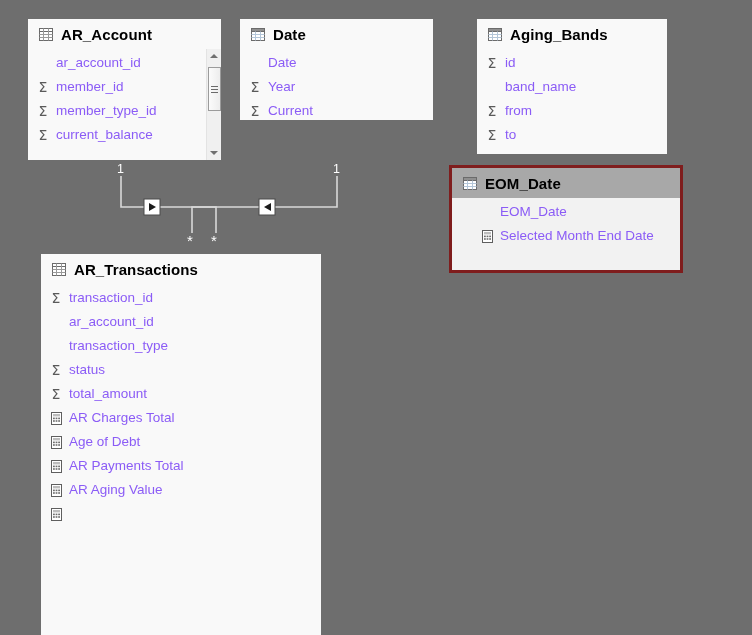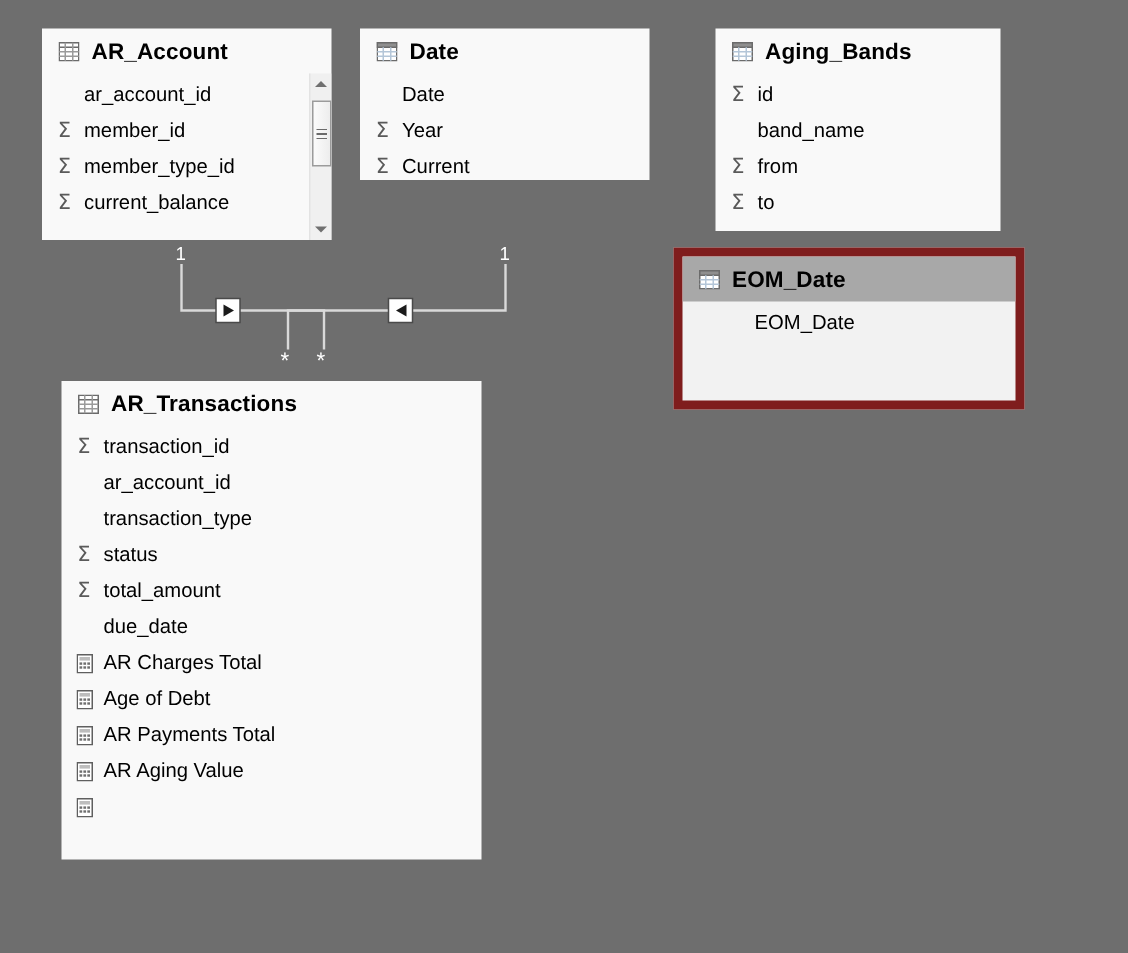--- a/index.html
+++ b/index.html
@@ -22,21 +22,21 @@
   }
 
   
   .table-card {
     position: absolute;
     background: #f9f9f9;
     box-sizing: border-box;
     overflow: hidden;
   }
   .table-card.selected {
-    border: 6px solid #7f1d1d;
+    border: 3px solid #7f1d1d;
     background: #f2f2f2;
   }
 
   .card-header {
     display: flex;
     align-items: center;
     height: 30px;
     padding: 0 0 0 11px;
     box-sizing: border-box;
   }
@@ -85,21 +85,21 @@
   }
   .field-icon.none { visibility: hidden; }
   .sigma {
     font-family: "DejaVu Sans", sans-serif;
     font-size: 14px;
     color: #5a5a5a;
     line-height: 1;
   }
   .field-label {
     font-size: 13.5px;
-    color: #000000;
+    color: #8b5cf6;
     line-height: 1;
   }
 
   
   .vscroll {
     position: absolute;
     width: 15px;
     background: #f0f0f0;
     border-left: 1px solid #e3e3e3;
     box-sizing: border-box;
@@ -317,24 +317,39 @@
         <line x1="4.5" y1="3.5" x2="4.5" y2="12.5" stroke="#b4c6d8"></line>
         <line x1="9.5" y1="3.5" x2="9.5" y2="12.5" stroke="#b4c6d8"></line>
       </svg>
       <span class="card-title">EOM_Date</span>
     </div>
     <div class="card-body">
       <div class="field-row" style="padding-left:48px;">
         <span class="field-icon none"></span>
         <span class="field-label">EOM_Date</span>
       </div>
+      <div class="field-row" style="padding-left:48px;">
+        <span class="field-icon">
+          <svg width="11" height="13" viewBox="0 0 11 13">
+            <rect x="0.5" y="0.5" width="10" height="12" fill="#ffffff" stroke="#5f5f5f"></rect>
+            <rect x="2" y="2" width="7" height="2.4" fill="#bdbdbd"></rect>
+            <rect x="2" y="5.6" width="1.8" height="1.6" fill="#6f6f6f"></rect>
+            <rect x="4.6" y="5.6" width="1.8" height="1.6" fill="#6f6f6f"></rect>
+            <rect x="7.2" y="5.6" width="1.8" height="1.6" fill="#6f6f6f"></rect>
+            <rect x="2" y="8.2" width="1.8" height="1.6" fill="#6f6f6f"></rect>
+            <rect x="4.6" y="8.2" width="1.8" height="1.6" fill="#6f6f6f"></rect>
+            <rect x="7.2" y="8.2" width="1.8" height="1.6" fill="#6f6f6f"></rect>
+          </svg>
+        </span>
+        <span class="field-label">Selected Month End Date</span>
+      </div>
     </div>
   </div>
 
-  <div class="table-card" style="left:41px; top:254px; width:280px; height:319px;">
+  <div class="table-card" style="left:41px; top:254px; width:280px; height:382px;">
     <div class="card-header">
       <svg class="tbl-icon" viewBox="0 0 14 13">
         <rect x="0.5" y="0.5" width="13" height="12" fill="#ffffff" stroke="#6b6b6b"></rect>
         <line x1="0.5" y1="3.5" x2="13.5" y2="3.5" stroke="#6b6b6b"></line>
         <line x1="0.5" y1="6.5" x2="13.5" y2="6.5" stroke="#9a9a9a"></line>
         <line x1="0.5" y1="9.5" x2="13.5" y2="9.5" stroke="#9a9a9a"></line>
         <line x1="4.5" y1="0.5" x2="4.5" y2="12.5" stroke="#9a9a9a"></line>
         <line x1="9.5" y1="0.5" x2="9.5" y2="12.5" stroke="#9a9a9a"></line>
       </svg>
       <span class="card-title">AR_Transactions</span>
@@ -359,24 +374,20 @@
             <span class="sigma">Σ</span>
           </span>
         <span class="field-label">status</span>
       </div>
       <div class="field-row">
         <span class="field-icon">
             <span class="sigma">Σ</span>
           </span>
         <span class="field-label">total_amount</span>
       </div>
-      <div class="field-row">
-        <span class="field-icon none"></span>
-        <span class="field-label">due_date</span>
-      </div>
 
       <div class="field-row">
         <span class="field-icon">
           <svg width="11" height="13" viewBox="0 0 11 13">
             <rect x="0.5" y="0.5" width="10" height="12" fill="#ffffff" stroke="#5f5f5f"></rect>
             <rect x="2" y="2" width="7" height="2.4" fill="#bdbdbd"></rect>
             <rect x="2" y="5.6" width="1.8" height="1.6" fill="#6f6f6f"></rect>
             <rect x="4.6" y="5.6" width="1.8" height="1.6" fill="#6f6f6f"></rect>
             <rect x="7.2" y="5.6" width="1.8" height="1.6" fill="#6f6f6f"></rect>
             <rect x="2" y="8.2" width="1.8" height="1.6" fill="#6f6f6f"></rect>

